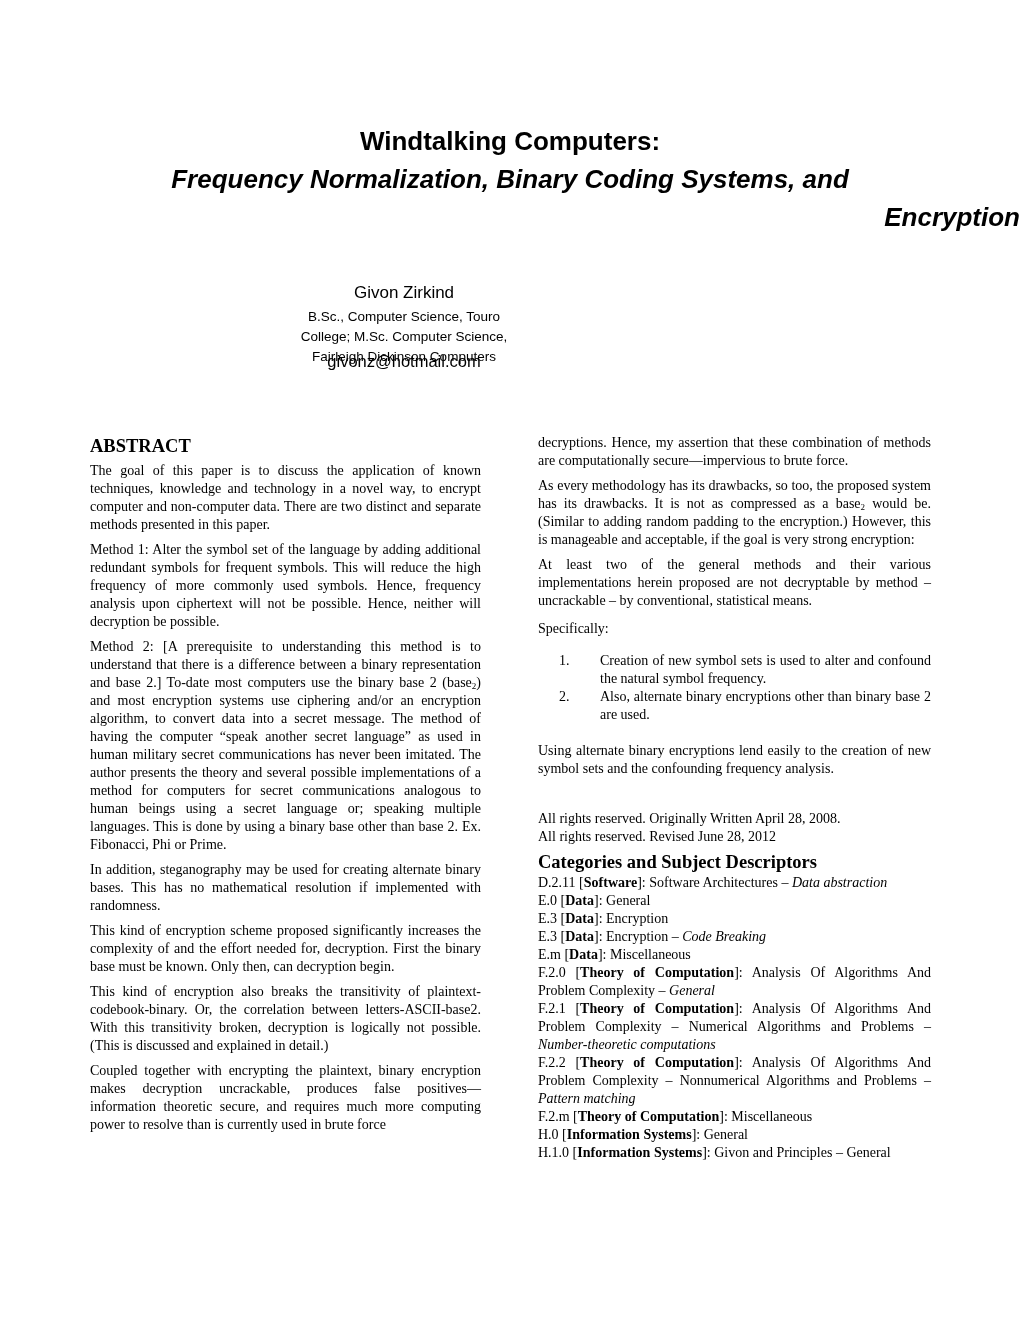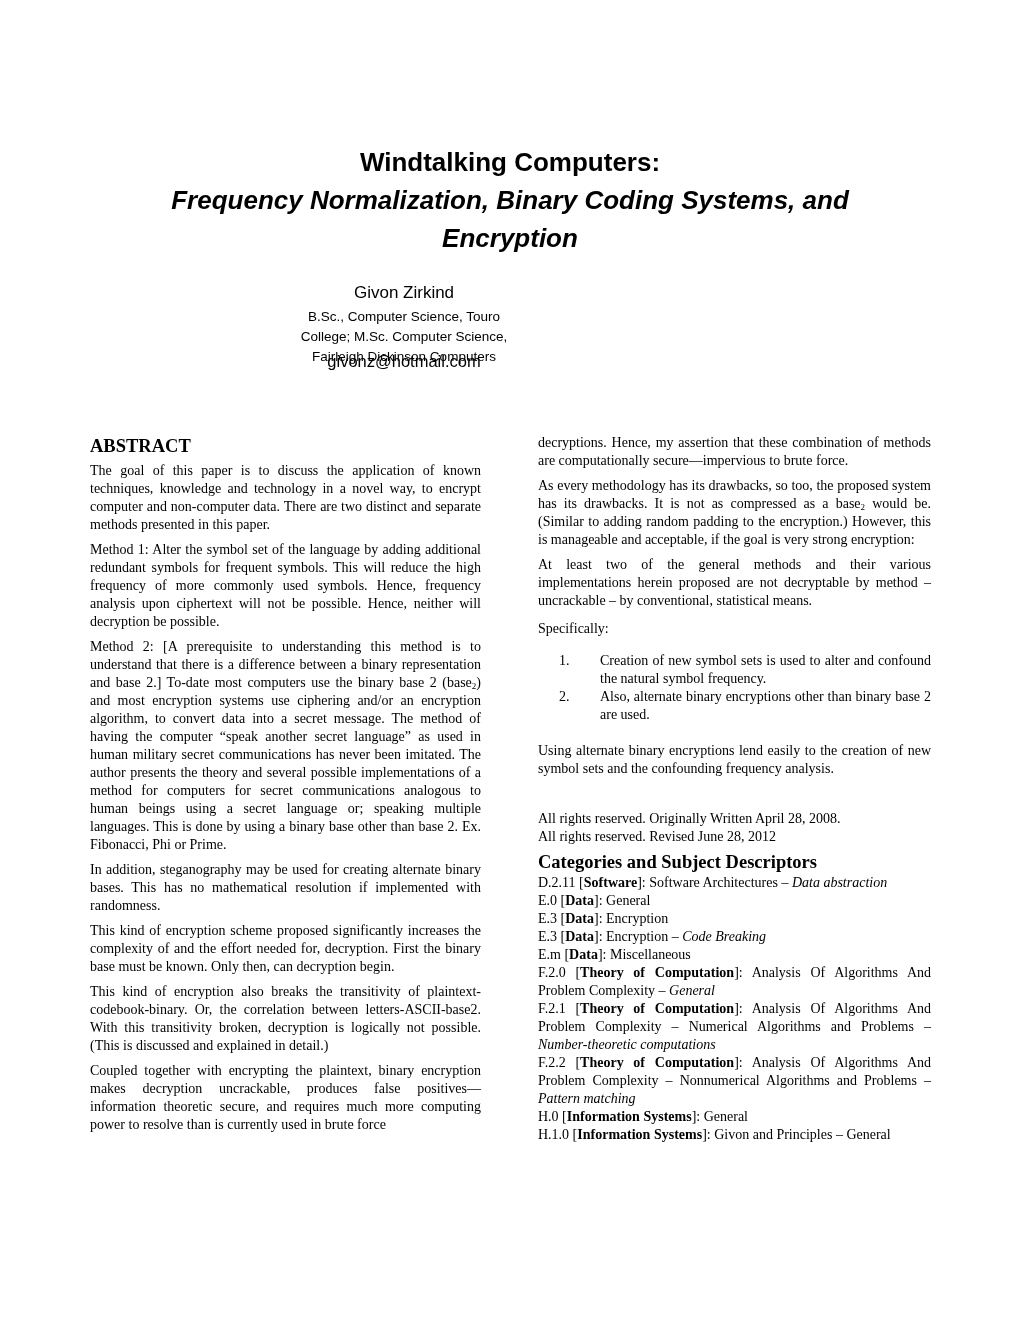--- a/index.html
+++ b/index.html
@@ -1,18 +1,18 @@
 <!DOCTYPE html>
 <html><head>
 <meta charset="utf-8">
 <style>
   html, body { margin: 0; padding: 0; background: #ffffff; }
   body { width: 1020px; height: 1320px; position: relative; overflow: hidden; color: #000; }
   .title-block { position: absolute; top: 122px; left: 0; width: 1020px; text-align: center;
-    font-family: "Liberation Sans", sans-serif; font-weight: bold; font-size: 26px; line-height: 38px; margin-top: 21px; }
+    font-family: "Liberation Sans", sans-serif; font-weight: bold; font-size: 26px; line-height: 38px; }
   .title-block .t1 { display: block; }
   .title-block .t2 { display: block; font-style: italic; }
   .aff { position: absolute; left: 0; width: 808px; text-align: center; font-family: "Liberation Sans", sans-serif; }
   .col { position: absolute; font-family: "Liberation Serif", serif; font-size: 14px; line-height: 18px; text-align: justify; }
   .col p { margin: 0 0 7px 0; }
   .left { left: 90px; top: 434px; width: 391px; }
   .right { left: 538px; top: 434px; width: 393px; }
   h2.section { font-family: "Liberation Serif", serif; font-weight: bold; font-size: 18.5px; margin: 0 0 4px 0; line-height: 24px; }
   ol.spec { margin: 14px 0 18px 0; padding: 0; list-style: none; }
   ol.spec li { position: relative; padding-left: 62px; margin: 0; }
@@ -21,21 +21,21 @@
   .cat b { font-weight: bold; }
   .cat i { font-style: italic; }
   sub.s { font-size: 9px; vertical-align: -2px; line-height: 0; }
 </style>
 </head>
 <body>
 
 <div class="title-block">
   <span class="t1">Windtalking Computers:</span>
   <span class="t2" style="font-style:italic;">Frequency Normalization, Binary Coding Systems, and</span>
-  <span class="t2" style="">Encryption</span>
+  <span class="t2" style="text-align:right;">Encryption</span>
 </div>
 
 <div class="aff" style="top:282px;font-size:17px;line-height:22px;">Givon Zirkind</div>
 <div class="aff" style="top:307px;font-size:13.5px;line-height:20px;">
   <div>B.Sc., Computer Science, Touro</div>
   <div>College; M.Sc. Computer Science,</div>
   <div>Fairleigh Dickinson Computers</div>
 </div>
 <div class="aff" style="top:350px;font-size:16.5px;line-height:22px;">givonz@hotmail.com</div>
 
@@ -65,16 +65,17 @@
   <h2 class="section" style="margin:0;">Categories and Subject Descriptors</h2>
   <div id="cat-list">
       <div class="cat"><span>D.2.11 [</span><b>Software</b><span>]:  Software Architectures – </span><i>Data abstraction</i></div>
       <div class="cat"><span>E.0  [</span><b>Data</b><span>]:  General</span></div>
       <div class="cat"><span>E.3 [</span><b>Data</b><span>]:  Encryption</span></div>
       <div class="cat"><span>E.3 [</span><b>Data</b><span>]:  Encryption – </span><i>Code Breaking</i></div>
       <div class="cat"><span>E.m  [</span><b>Data</b><span>]:  Miscellaneous</span></div>
       <div class="cat"><span>F.2.0 [</span><b>Theory of Computation</b><span>]:  Analysis Of Algorithms And Problem Complexity – </span><i>General</i></div>
       <div class="cat"><span>F.2.1 [</span><b>Theory of Computation</b><span>]:  Analysis Of Algorithms And Problem Complexity – Numerical Algorithms and Problems – </span><i>Number-theoretic computations</i></div>
       <div class="cat"><span>F.2.2 [</span><b>Theory of Computation</b><span>]:  Analysis Of Algorithms And Problem Complexity – Nonnumerical Algorithms and Problems – </span><i>Pattern matching</i></div>
+      <div class="cat"><span>F.2.m [</span><b>Theory of Computation</b><span>]:  Miscellaneous</span></div>
       <div class="cat"><span>H.0 [</span><b>Information Systems</b><span>]:  General</span></div>
       <div class="cat"><span>H.1.0 [</span><b>Information Systems</b><span>]:  Givon and Principles – General</span></div>
     </div>
 </div>
 
 </body></html>

